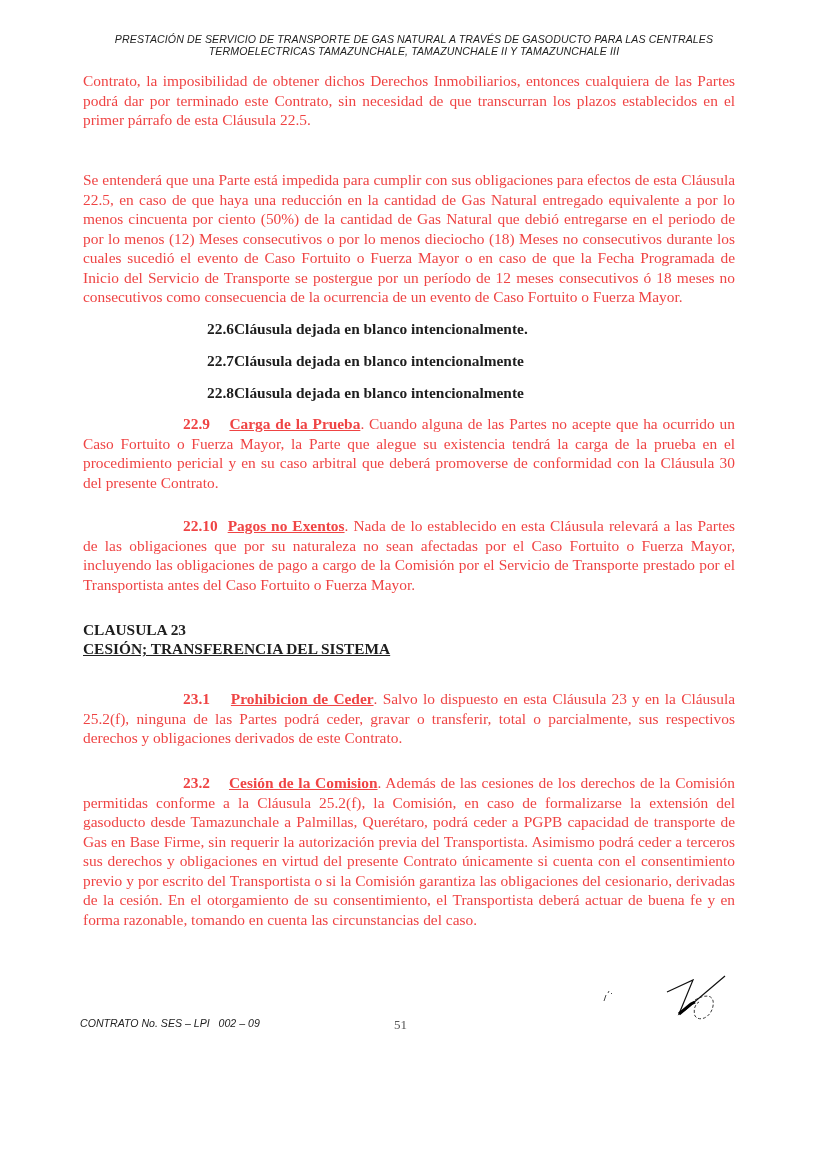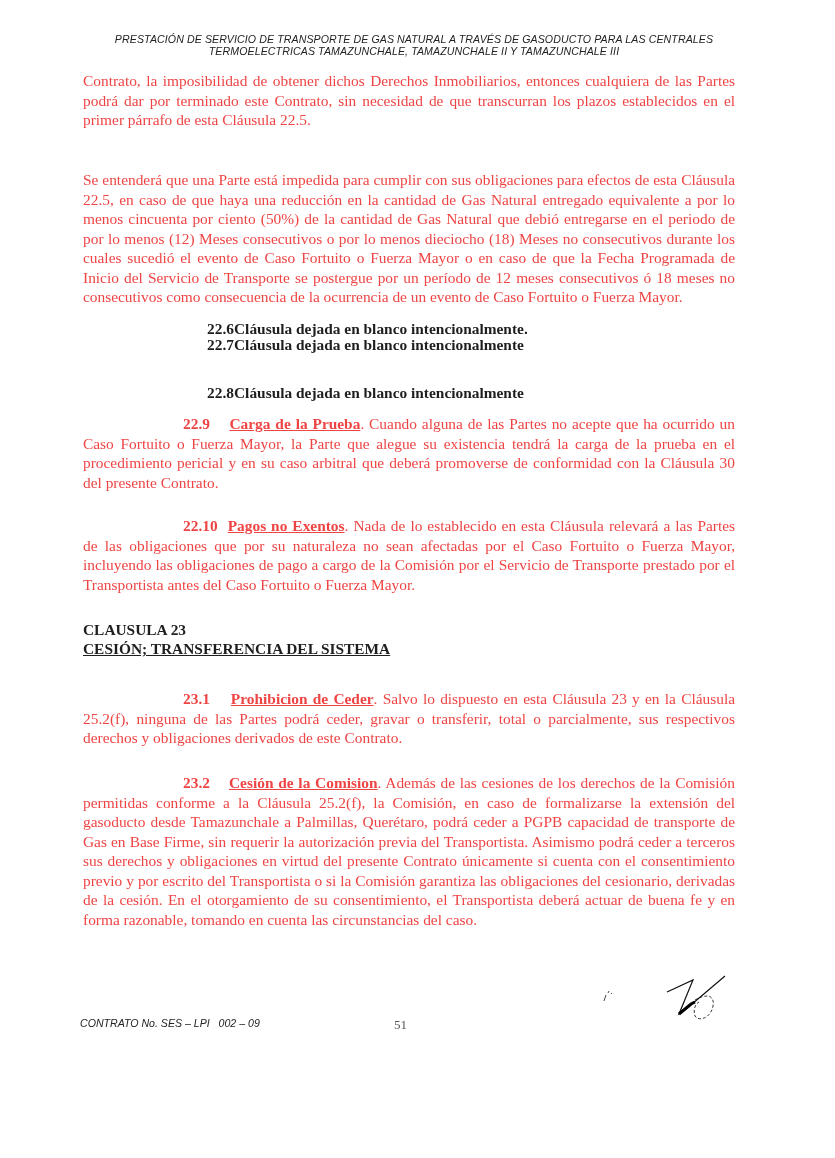--- a/index.html
+++ b/index.html
@@ -69,21 +69,21 @@
     <span>Contrato, la imposibilidad de obtener dichos Derechos Inmobiliarios, entonces cualquiera de las Partes podrá dar por terminado este Contrato, sin necesidad de que transcurran los plazos establecidos en el primer párrafo de esta Cláusula 22.5.</span>
   </div>
 
   <div class="body-text" style="top:158px;margin-top:12px;">
     <span>Se entenderá que una Parte está impedida para cumplir con sus obligaciones para efectos de esta Cláusula 22.5, en caso de que haya una reducción en la cantidad de Gas Natural entregado equivalente a por lo menos cincuenta por ciento (50%) de la cantidad de Gas Natural que debió entregarse en el periodo de por lo menos (12) Meses consecutivos o por lo menos dieciocho (18) Meses no consecutivos durante los cuales sucedió el evento de Caso Fortuito o Fuerza Mayor o en caso de que la Fecha Programada de Inicio del Servicio de Transporte se postergue por un período de 12 meses consecutivos ó 18 meses no consecutivos como consecuencia de la ocurrencia de un evento de Caso Fortuito o Fuerza Mayor.</span>
   </div>
 
   <div class="blank-item" style="top:320px;">
     <span class="num">22.6</span><span>Cláusula dejada en blanco intencionalmente.</span>
   </div>
-  <div class="blank-item" style="top:336px;">
+  <div class="blank-item" style="top:352px;">
     <span class="num">22.7</span><span>Cláusula dejada en blanco intencionalmente</span>
   </div>
   <div class="blank-item" style="top:384px;">
     <span class="num">22.8</span><span>Cláusula dejada en blanco intencionalmente</span>
   </div>
 
   <div class="body-text" style="top:414px;">
     <span class="indent-num clause-num">22.9</span>&nbsp;&nbsp;&nbsp;&nbsp;<span class="clause-title">Carga de la Prueba</span><span>. Cuando alguna de las Partes no acepte que ha ocurrido un Caso Fortuito o Fuerza Mayor, la Parte que alegue su existencia tendrá la carga de la prueba en el procedimiento pericial y en su caso arbitral que deberá promoverse de conformidad con la Cláusula 30 del presente Contrato.</span>
   </div>
 

